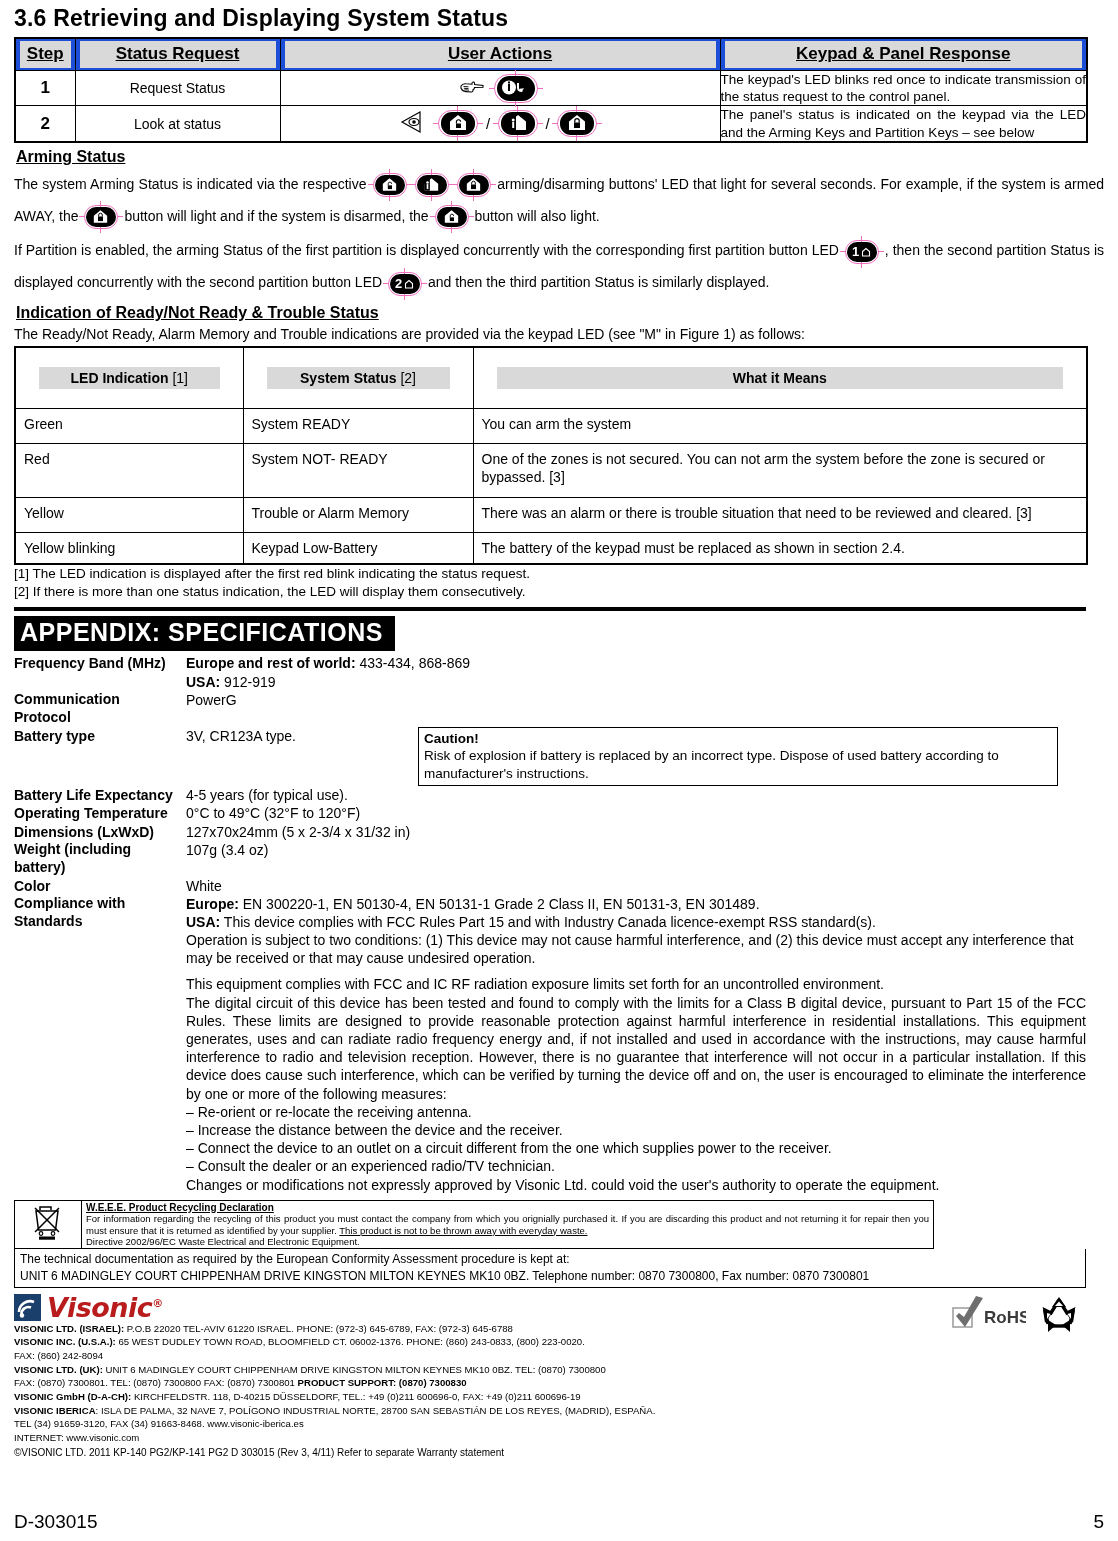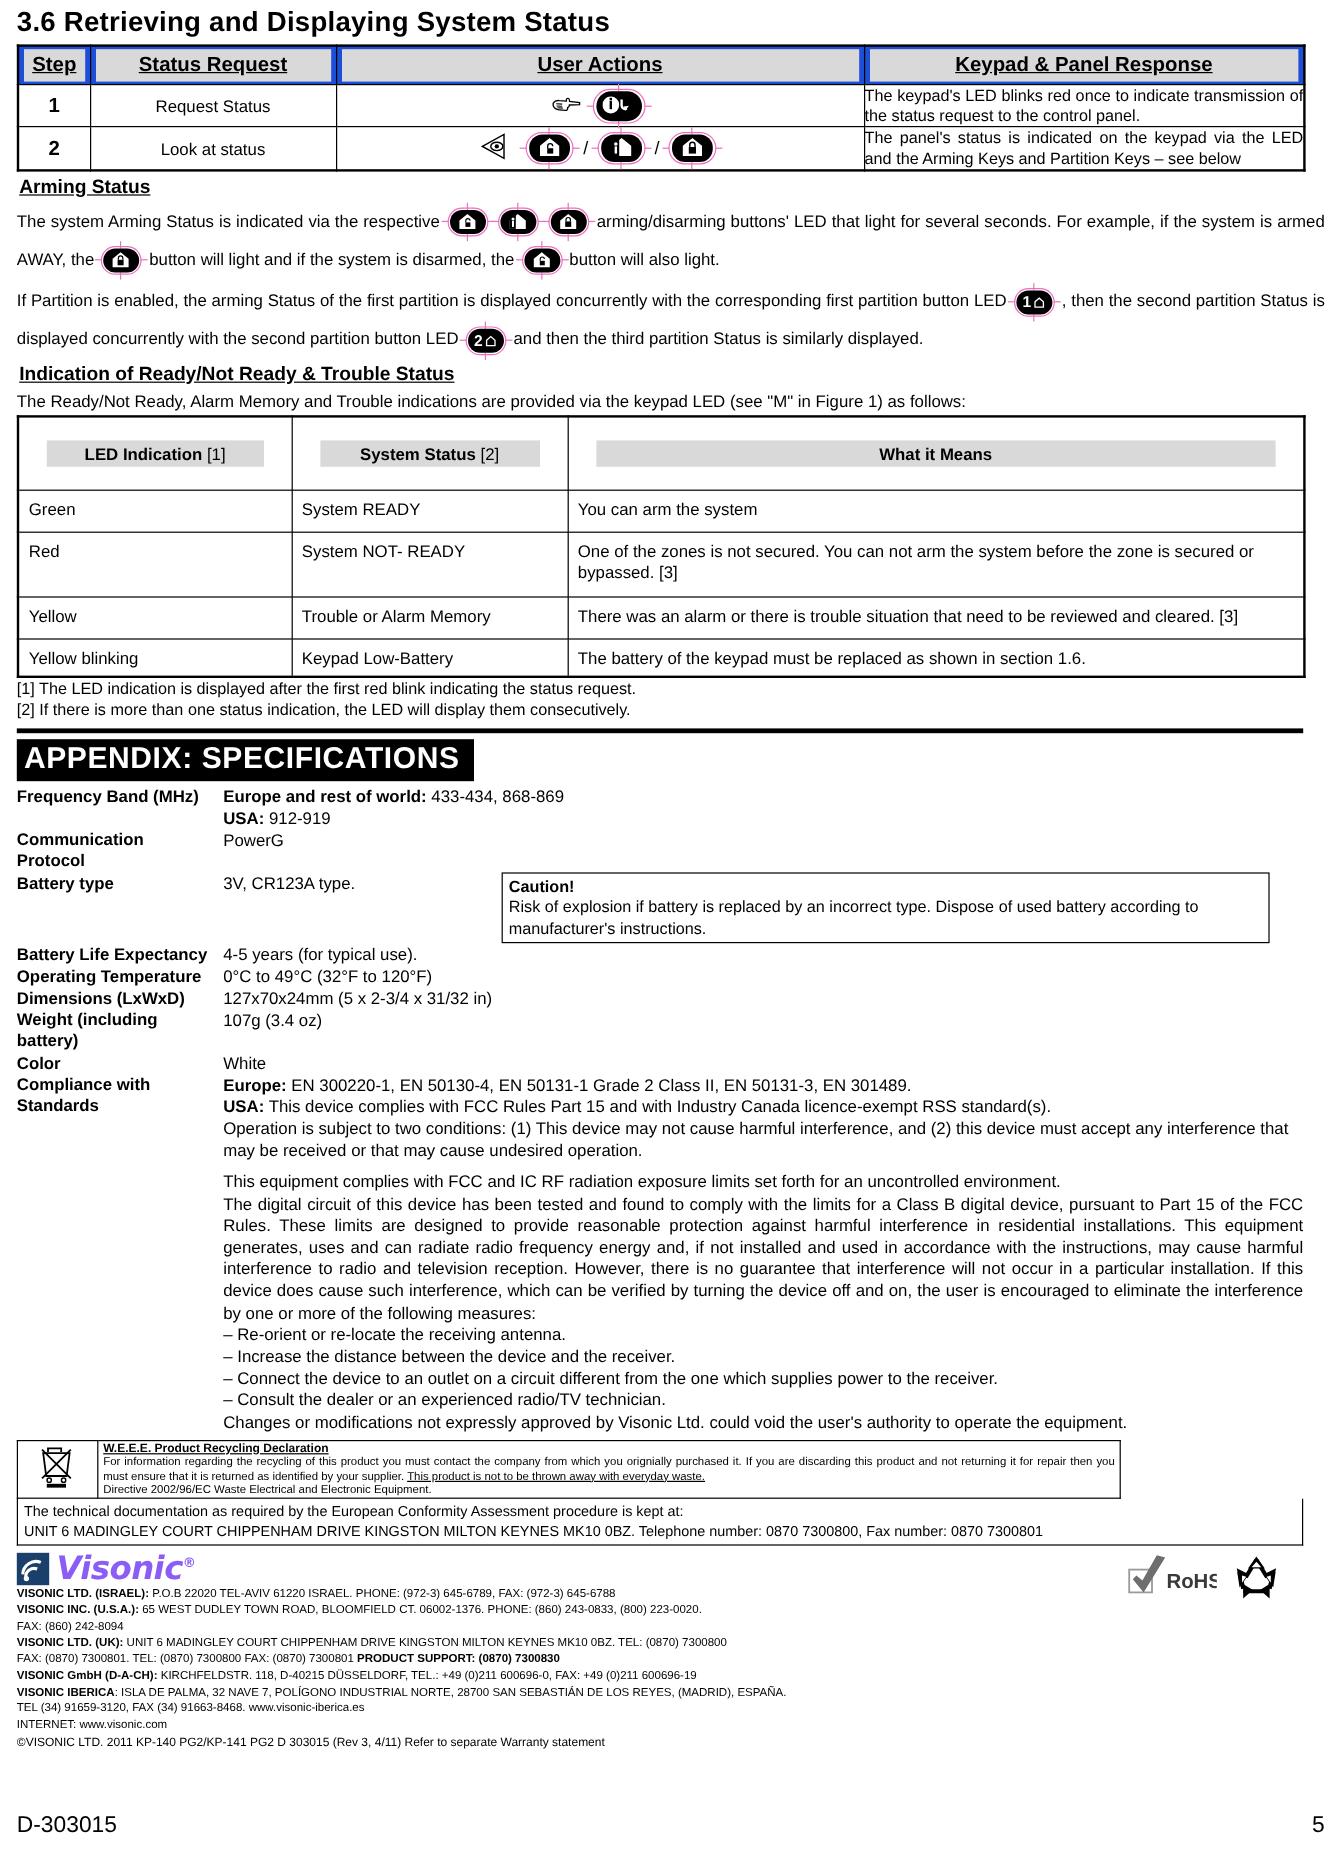--- a/index.html
+++ b/index.html
@@ -238,26 +238,26 @@
   
   .footwrap { position: relative; margin-top: 6px; width: 1072px; }
   .logo { display: flex; align-items: center; gap: 6px; }
   .logomark {
     width: 27px; height: 27px; background: #1b3f6b;
     position: relative; flex: 0 0 auto;
   }
   .logotext {
     font-family: "DejaVu Sans", sans-serif;
     font-size: 27px; font-weight: bold; font-style: italic;
-    color: #8b5cf6; letter-spacing: -0.5px; line-height: 1;
+    color: #b91c1c; letter-spacing: -0.5px; line-height: 1;
   }
   .logotext sup { font-size: 11px; vertical-align: super; font-style: normal; }
   .addr { font-size: 9.6px; line-height: 1.42; margin-top: 1px; }
   .addr .b { font-weight: bold; }
-  .certs { position: absolute; right: 16px; top: 0; display: flex; gap: 10px; align-items: flex-start; }
+  .certs { position: absolute; right: 4px; top: 0; display: flex; gap: 10px; align-items: flex-start; }
   .pagefoot {
     position: absolute;
     left: 14px; right: 14px; bottom: 8px;
     display: flex; justify-content: space-between; align-items: flex-end;
   }
   .docid { font-size: 19px; }
   .pagenum { font-size: 19px; }
   .copyline { font-size: 10px; margin-top: 2px; }
 </style>
 </head>
@@ -482,21 +482,21 @@
       <td class="c">One of the zones is not secured. You can not arm the system before the zone is secured or bypassed. [3]</td>
     </tr>
     <tr>
       <td class="c">Yellow</td>
       <td class="c">Trouble or Alarm Memory</td>
       <td class="c">There was an alarm or there is trouble situation that need to be reviewed and cleared. [3]</td>
     </tr>
     <tr>
       <td class="c" style="padding-bottom:6px">Yellow blinking</td>
       <td class="c" style="padding-bottom:6px">Keypad Low-Battery</td>
-      <td class="c" style="padding-bottom:6px">The battery of the keypad must be replaced as shown in section 1.6.</td>
+      <td class="c" style="padding-bottom:6px">The battery of the keypad must be replaced as shown in section 2.4.</td>
     </tr>
   </tbody>
       </table>
 
   <p class="note">[1] The LED indication is displayed after the first red blink indicating the status request.</p>
   <p class="note">[2] If there is more than one status indication, the LED will display them consecutively.</p>
 
   
   <div class="appdiv"></div>
   <div class="appbar">APPENDIX: SPECIFICATIONS</div>

